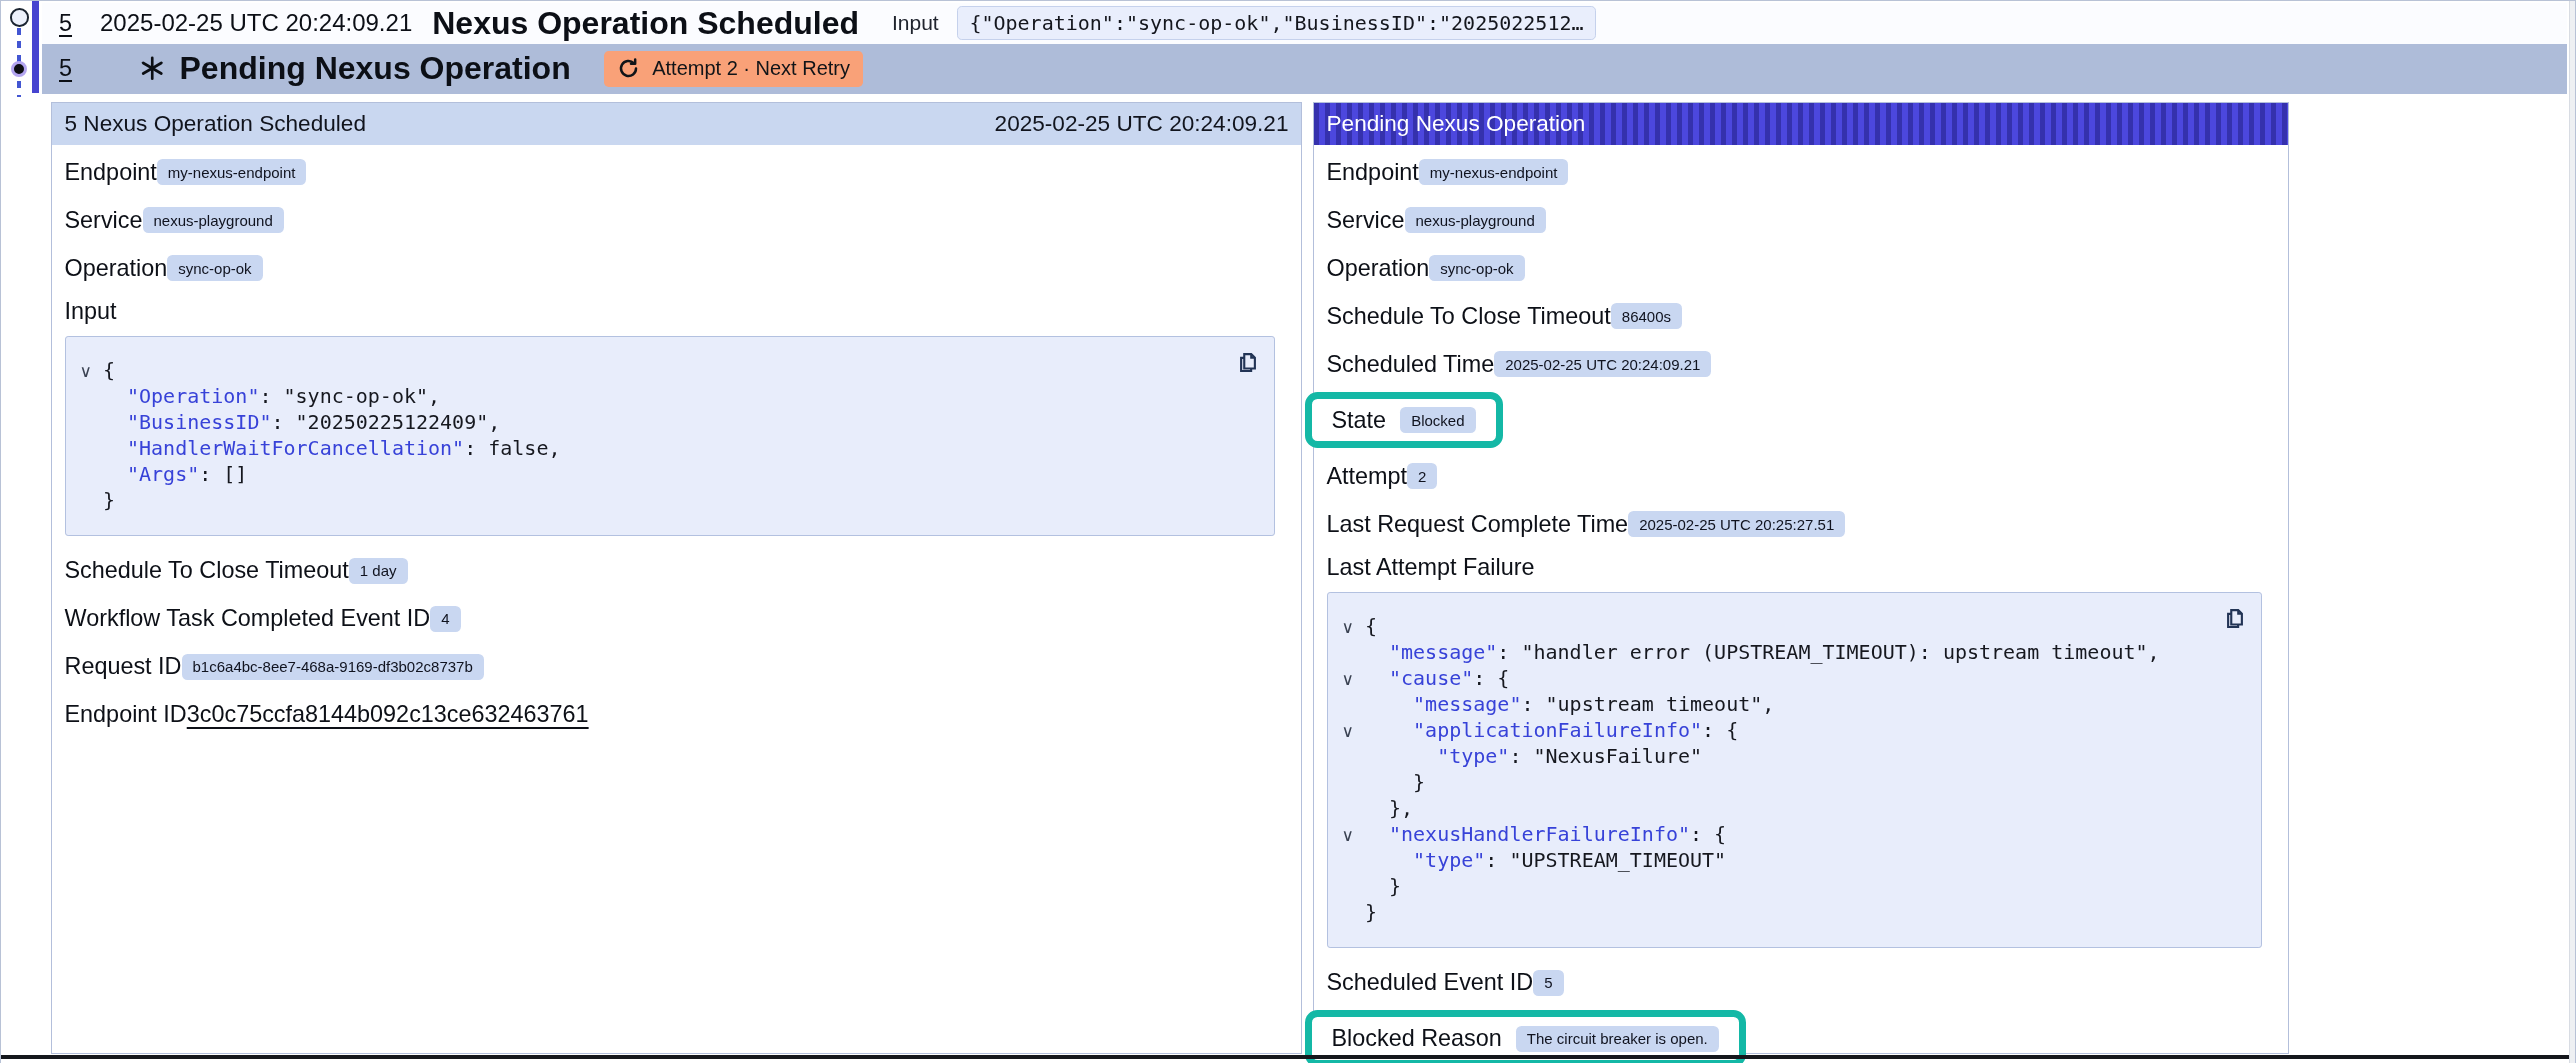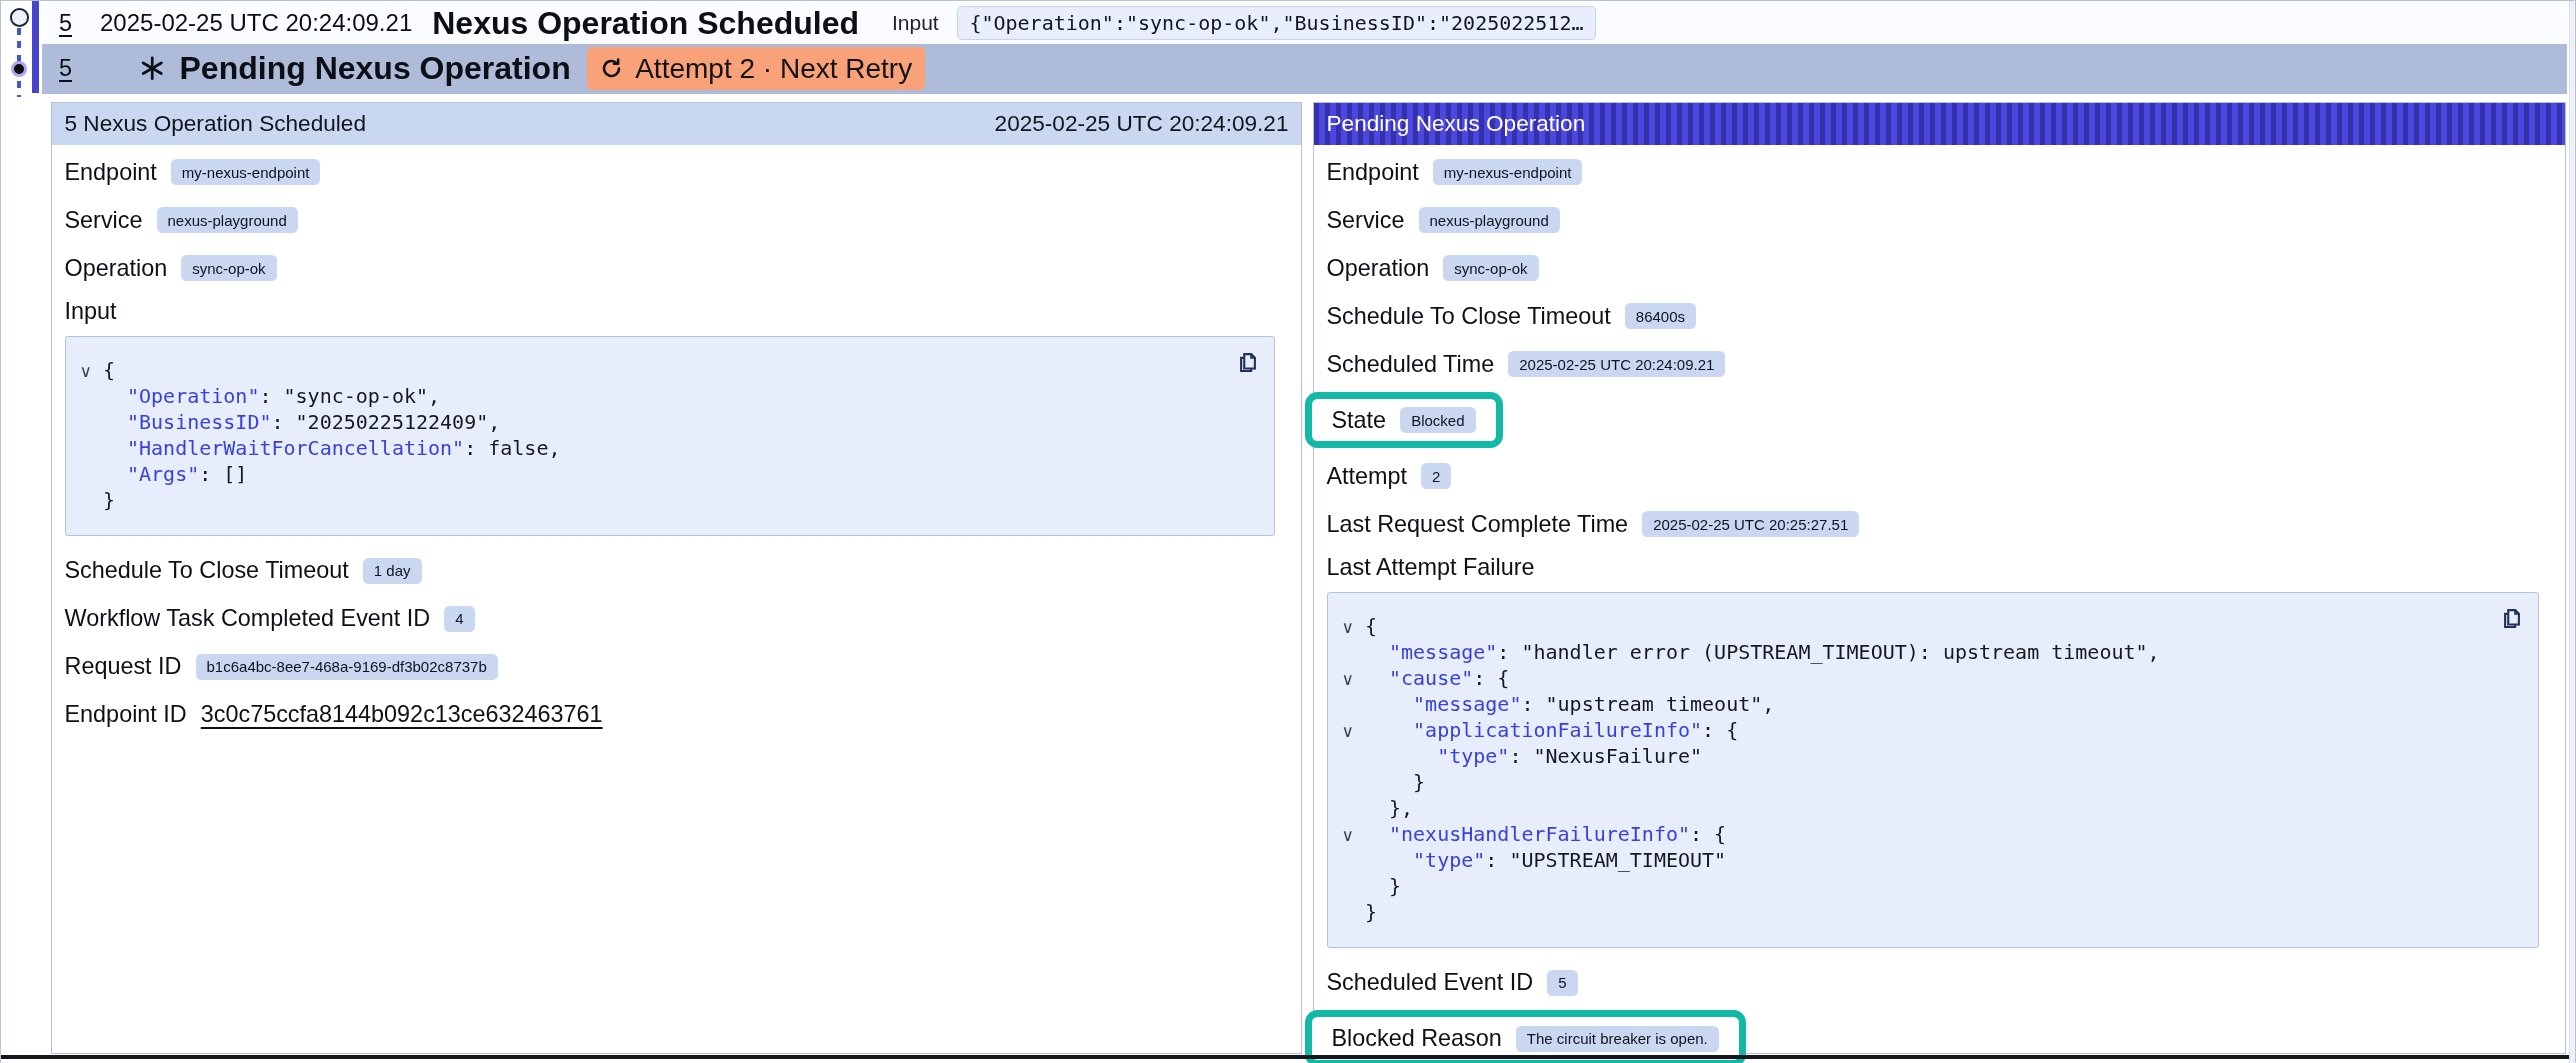--- a/index.html
+++ b/index.html
@@ -26,36 +26,36 @@
   .erow { display:flex; align-items:center; padding-left:17px; }
   .erow1 { height:41px; background:#fbfcff; }
   .erow2 { height:50px; background:#aebcd9; }
   .evid { font-size:23.4px; color:#0c0f16; text-decoration:underline; text-underline-offset:3.9px; margin-right:28px; }
   .ets { font-size:24px; font-weight:500; color:#0c0f16; margin-right:20px; }
   .etitle { font-size:32px; font-weight:700; color:#0c0f16; }
   .einput-label { font-size:21px; color:#20242e; margin:0 0 0 33px; }
   .einput-chip { margin-left:18.7px; font:20px/1.2 "DejaVu Sans Mono", monospace; color:#14161d;
     background:#e9eefc; border:1.6px solid #c5d1ec; border-radius:4.7px; padding:3.9px 11px; }
   .ast { margin:0 14px 0 67px; display:flex; align-items:center; }
-  .retry-badge { margin-left:16px; display:flex; align-items:center; gap:11px;
-    background:#f9a178; border-radius:4.7px; padding:5.5px 12.5px; font-size:28px; color:#101418; }
-
-  
-  .panels { position:absolute; left:50px; top:101px; width:2515px; bottom:9.4px; display:flex; gap:11px; }
+  .retry-badge { margin-left:33px; display:flex; align-items:center; gap:11px;
+    background:#f9a178; border-radius:4.7px; padding:5.5px 12.5px; font-size:20px; color:#101418; }
+
+  
+  .panels { position:absolute; left:50px; top:101px; width:2238px; bottom:9.4px; display:flex; gap:11px; }
   .panel { border:1.6px solid #b3bfdb; background:#fff; display:flex; flex-direction:column; }
   .panel.left { flex:0 0 1251px; }
   .panel.right { flex:1; }
   .phead { height:42px; flex:0 0 42px; display:flex; align-items:center; justify-content:space-between;
     padding:0 12.5px; font-size:22.6px; }
   .phead-left { background:#c9d7f0; color:#11141d; }
   .phead-right { color:#fff; font-weight:500;
     background:repeating-linear-gradient(90deg,#3531ad 0 5.5px,#4c47de 5.5px 11px); }
   .pbody { padding:3.1px 14px 14px 12.5px; flex:1; }
 
-  .field { min-height:48px; display:flex; align-items:center; gap:14px; }
+  .field { min-height:48px; display:flex; align-items:center; }
   .field.short { min-height:39px; }
   .label { font-size:23.4px; color:#0d1017; }
   .chip { background:#c9d7f1; color:#10131f; border-radius:5.5px; padding:4.7px 11px; font-size:15px; white-space:nowrap; }
   .idlink { font-size:23.4px; color:#0d1017; text-decoration:underline; text-underline-offset:4.7px; }
 
   .annotated { position:relative; left:-22px; display:inline-flex; align-items:center; gap:14px;
     background:#fff; border:7px solid #14b8a6; border-radius:12.5px; padding:7.8px 20px; }
   .field.ann { min-height:64px; }
 
   

